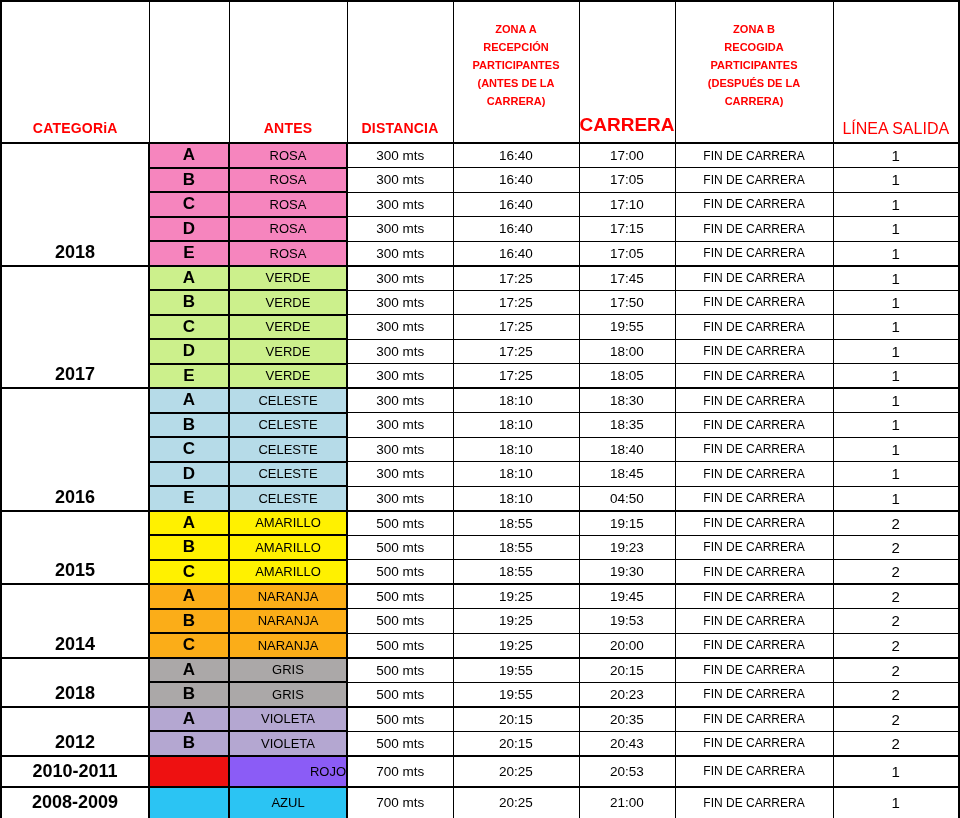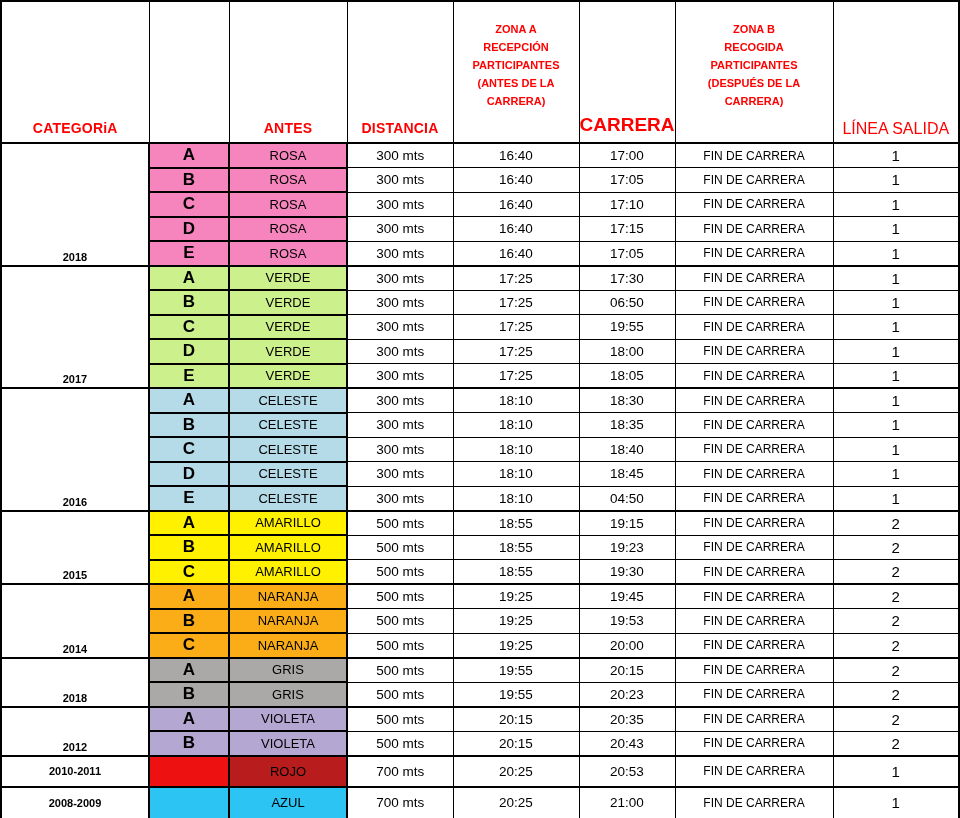--- a/index.html
+++ b/index.html
@@ -40,21 +40,21 @@
     line-height: 1.65;
     white-space: pre-line;
     padding-bottom: 14px;
     margin-left: 8px;
   }
   th.h-carrera { font-size: 19px; }
   th.h-linea { font-weight: normal; font-size: 16px; padding-bottom: 4px; }
 
   td.category {
     font-weight: bold;
-    font-size: 11px;
+    font-size: 18px;
     vertical-align: bottom;
     padding-bottom: 2px;
   }
   td.category.single { vertical-align: middle; padding-bottom: 0; }
   td.colored { border: 2px solid #000; }
   td.letter { font-weight: bold; font-size: 17px; }
   td.dorsal { font-size: 13px; }
   td.value { font-size: 13.5px; }
   td.fin { font-size: 12px; }
   td.linea { font-size: 15px; }
@@ -140,30 +140,30 @@
           <td class="value">17:05</td>
           <td class="fin">FIN DE CARRERA</td>
           <td class="linea">1</td>
         </tr>
         <tr class="section-start">
           <td rowspan="5" class="category">2017</td>
           <td class="colored letter" style="background-color: rgb(204, 240, 140);">A</td>
           <td class="colored dorsal" style="background-color: rgb(204, 240, 140);">VERDE</td>
           <td class="value">300 mts</td>
           <td class="value">17:25</td>
-          <td class="value">17:30</td>
+          <td class="value">17:45</td>
           <td class="fin">FIN DE CARRERA</td>
           <td class="linea">1</td>
         </tr>
         <tr>
           <td class="colored letter" style="background-color: rgb(204, 240, 140);">B</td>
           <td class="colored dorsal" style="background-color: rgb(204, 240, 140);">VERDE</td>
           <td class="value">300 mts</td>
           <td class="value">17:25</td>
-          <td class="value">06:50</td>
+          <td class="value">17:50</td>
           <td class="fin">FIN DE CARRERA</td>
           <td class="linea">1</td>
         </tr>
         <tr>
           <td class="colored letter" style="background-color: rgb(204, 240, 140);">C</td>
           <td class="colored dorsal" style="background-color: rgb(204, 240, 140);">VERDE</td>
           <td class="value">300 mts</td>
           <td class="value">17:25</td>
           <td class="value">19:55</td>
           <td class="fin">FIN DE CARRERA</td>
@@ -323,21 +323,21 @@
           <td class="colored dorsal" style="background-color: rgb(180, 167, 209);">VIOLETA</td>
           <td class="value">500 mts</td>
           <td class="value">20:15</td>
           <td class="value">20:43</td>
           <td class="fin">FIN DE CARRERA</td>
           <td class="linea">2</td>
         </tr>
         <tr class="section-start tall">
           <td rowspan="1" class="category single">2010-2011</td>
           <td class="colored letter" style="background-color: rgb(238, 17, 17);"></td>
-          <td class="colored dorsal" style="background-color: #b91c1c;">ROJO</td>
+          <td class="colored dorsal" style="background-color: #8b5cf6; text-align: right;">ROJO</td>
           <td class="value">700 mts</td>
           <td class="value">20:25</td>
           <td class="value">20:53</td>
           <td class="fin">FIN DE CARRERA</td>
           <td class="linea">1</td>
         </tr>
         <tr class="section-start tall">
           <td rowspan="1" class="category single">2008-2009</td>
           <td class="colored letter" style="background-color: rgb(43, 196, 243);"></td>
           <td class="colored dorsal" style="background-color: rgb(43, 196, 243);">AZUL</td>

